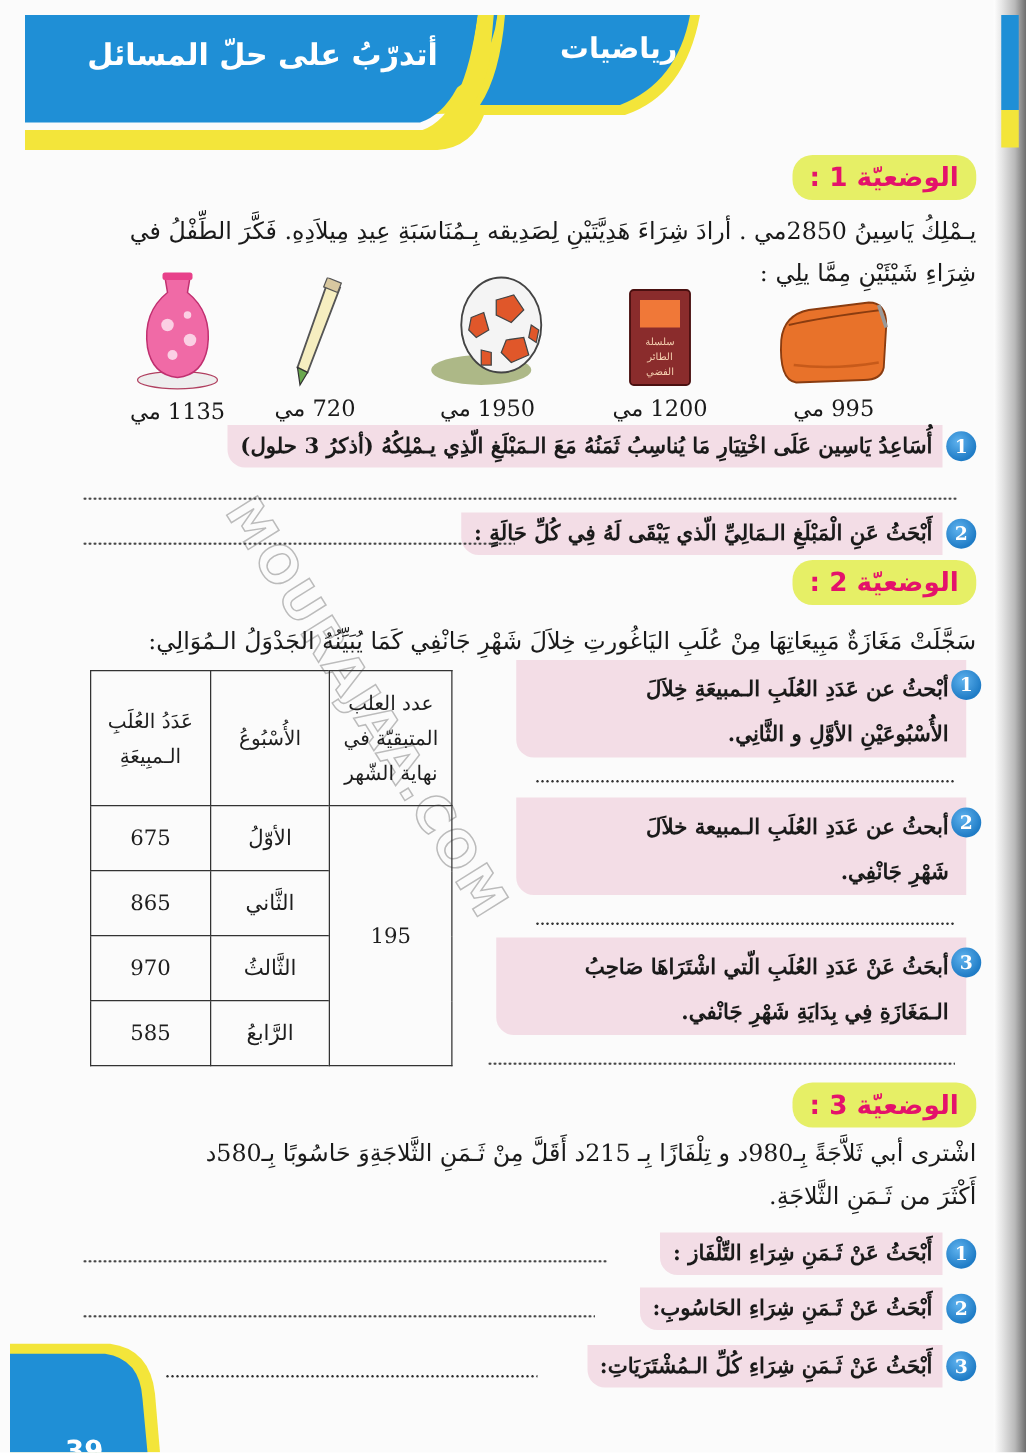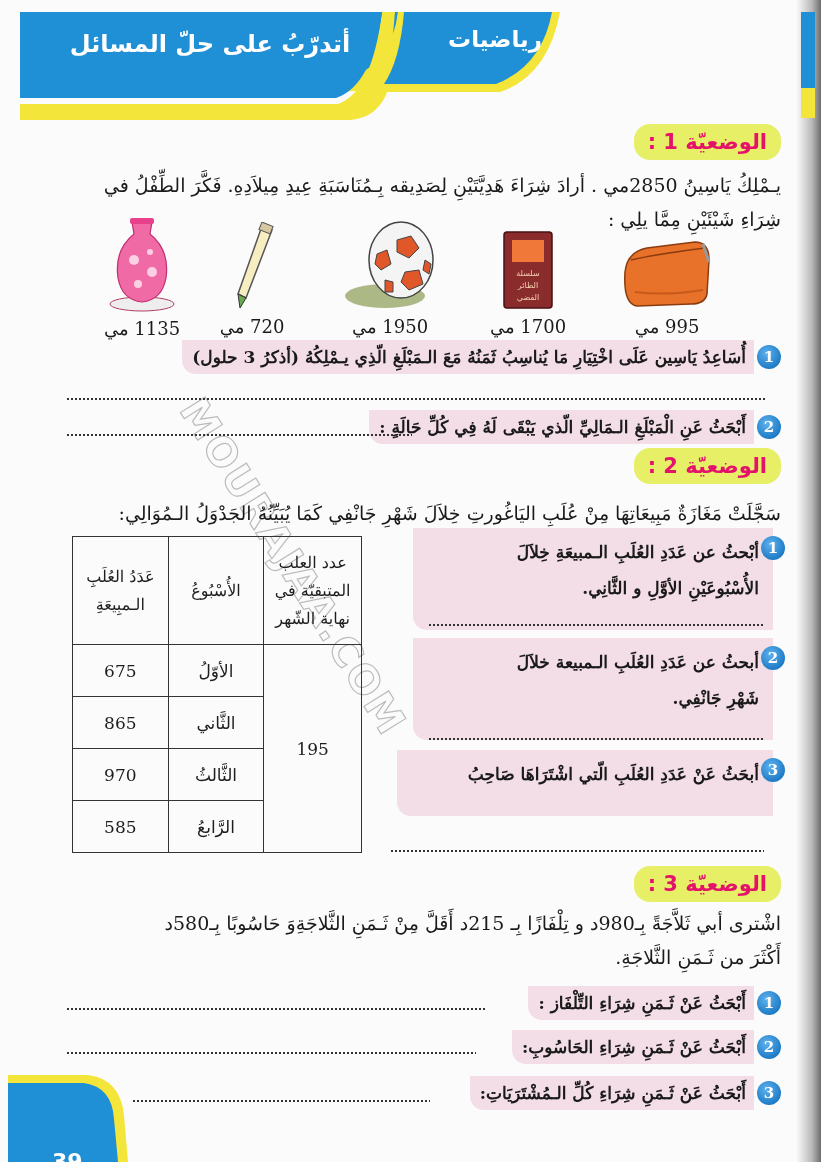--- a/index.html
+++ b/index.html
@@ -32,21 +32,21 @@
 
   
   .q { position: absolute; display: flex; align-items: center; flex-direction: row; }
   .q-num { flex: none; width: 24px; height: 24px; border-radius: 50%;
     background: radial-gradient(circle at 40% 35%, #5fb2ee 0%, #1f7cc6 70%);
     color: #fff; font-family: "DejaVu Serif", serif; font-weight: bold; font-size: 15px;
     display: flex; align-items: center; justify-content: center; margin-left: 3px; }
   .q-text { background: #f3dde6; padding: 2px 8px 2px 10px; font-family: "DejaVu Serif", serif;
     font-weight: bold; font-size: 17px; line-height: 30px; color: #1a1a1a; border-radius: 0 0 0 14px; }
   .q-block { position: absolute; }
-  .q-block .q-text { display: block; line-height: 36px; padding: 6px 14px 24px 14px; text-align: right; }
+  .q-block .q-text { display: block; line-height: 36px; padding: 6px 14px 0 14px; text-align: right; }
   .q-block .q-num { position: absolute; right: -12px; top: 8px; }
 
   .dots { position: absolute; height: 2px;
     background-image: radial-gradient(circle, #333 0.9px, transparent 1.1px);
     background-size: 4px 2px; background-repeat: repeat-x; }
 
   
   .item { position: absolute; text-align: center; }
   .item .price { font-family: "DejaVu Serif", serif; font-size: 18px; color: #1a1a1a; white-space: nowrap; }
 
@@ -113,21 +113,21 @@
 </div>
 
 <div class="item" style="left:488px; top:230px; width:80px;">
   <svg width="60" height="82" viewBox="0 0 60 82">
     <rect x="6" y="2" width="48" height="76" rx="3" fill="#8a2c2c" stroke="#4a1010" stroke-width="1.5"></rect>
     <rect x="14" y="10" width="32" height="22" fill="#f07838"></rect>
     <text x="30" y="46" font-size="8" fill="#f5d0b0" text-anchor="middle" font-family="DejaVu Sans, sans-serif">سلسلة</text>
     <text x="30" y="58" font-size="8" fill="#f5d0b0" text-anchor="middle" font-family="DejaVu Sans, sans-serif">الطائر</text>
     <text x="30" y="70" font-size="8" fill="#f5d0b0" text-anchor="middle" font-family="DejaVu Sans, sans-serif">الفضي</text>
   </svg>
-  <div class="price">1700 مي</div>
+  <div class="price">1200 مي</div>
 </div>
 
 <div class="item" style="left:330px; top:220px; width:120px;">
   <svg width="110" height="92" viewBox="0 0 110 92">
     <ellipse cx="50" cy="76" rx="40" ry="12" fill="#9aa86a" opacity=".8"></ellipse>
     <ellipse cx="66" cy="40" rx="32" ry="38" fill="#f4f4f4" stroke="#444" stroke-width="1.5"></ellipse>
     <polygon points="62,20 76,16 84,28 74,38 62,32" fill="#e0572a" stroke="#444"></polygon>
     <polygon points="42,34 52,30 56,44 46,50 40,44" fill="#e0572a" stroke="#444"></polygon>
     <polygon points="70,52 84,50 88,64 74,70 66,62" fill="#e0572a" stroke="#444"></polygon>
     <polygon points="50,60 58,62 58,72 50,72" fill="#e0572a" stroke="#444"></polygon>
@@ -215,20 +215,21 @@
     <div>أبحثُ عن عَدَدِ العُلَبِ الـمبيعة خلاَلَ</div>
     <div>شَهْرِ جَانْفِي.</div>
   </div>
 </div>
 <div class="dots" style="left:428px; width:336px; top:738px;"></div>
 
 <div class="q-block" style="right:48px; top:750px; width:376px;">
   <span class="q-num">3</span>
   <div class="q-text">
     <div>أبحَثُ عَنْ عَدَدِ العُلَبِ الّتي اشْتَرَاهَا صَاحِبُ</div>
+    <div>الـمَغَازَةِ فِي بِدَايَةِ شَهْرِ جَانْفي.</div>
   </div>
 </div>
 <div class="dots" style="left:390px; width:374px; top:850px;"></div>
 
 <div class="sit-label" style="right:40px; top:866px;">الوضعيّة 3 :</div>
 <div class="ptext" style="top:906px; right:40px; width:740px;">اشْترى أبي ثَلاَّجَةً بِـ980د  و تِلْفَازًا بِـ 215د أَقَلَّ مِنْ ثَـمَنِ الثَّلاجَةِوَ حَاسُوبًا بِـ580د</div>
 <div class="ptext" style="top:940px; right:40px; width:740px;">أَكْثَرَ من ثَـمَنِ الثَّلاجَةِ.</div>
 
 <div class="q" style="right:40px; top:986px;">
   <span class="q-num">1</span>

